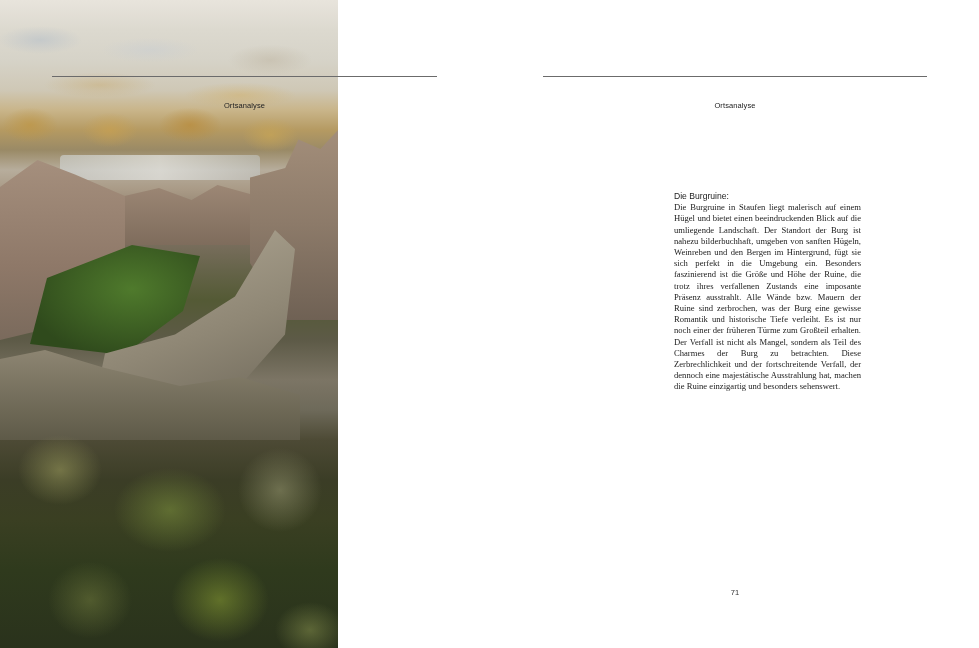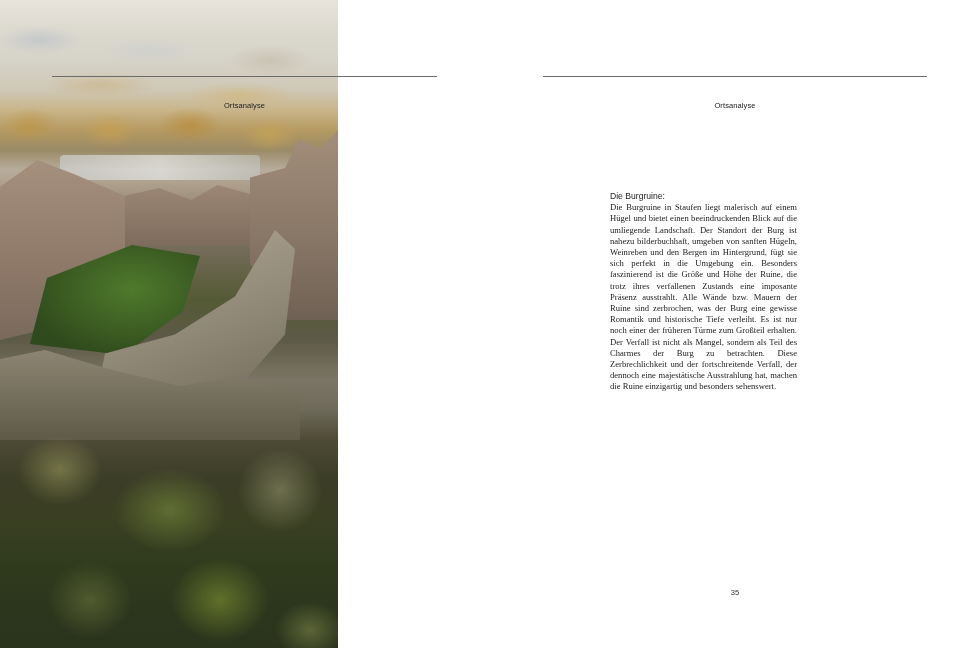--- a/index.html
+++ b/index.html
@@ -77,21 +77,21 @@
       letter-spacing: 0.1px; text-align: center; margin-top: 48px;
     }
     .header-left-label { left: 52px; width: 385px; }
     .header-right-label { left: 543px; width: 384px; }
     .header-rule { position: absolute; top: 76px; height: 1px; background: #6b6b6b; }
     .header-left-rule { left: 52px; width: 385px; }
     .header-right-rule { left: 543px; width: 384px; }
 
     
     .text-block {
-      position: absolute; left: 610px; top: 191px; width: 187px;
+      position: absolute; left: 674px; top: 191px; width: 187px;
       font-size: 8.6px; line-height: 11.2px; color: #1b1b1b;
     }
     .text-title { display: block; }
     .text-body { display: block; text-align: justify; hyphens: auto; font-family: Liberation Serif, serif; }
 
     .page-number {
       position: absolute; left: 715px; top: 588px; width: 40px; text-align: center;
       font-size: 7.5px; color: #333;
     }
   </style>
@@ -117,14 +117,14 @@
   <div class="header-rule header-left-rule"></div>
 
   <div class="header-label header-right-label">Ortsanalyse</div>
   <div class="header-rule header-right-rule"></div>
 
   <div class="text-block" lang="de">
     <span class="text-title">Die Burgruine:</span>
     <span class="text-body">Die Burgruine in Staufen liegt malerisch auf einem Hügel und bietet einen beeindruckenden Blick auf die umliegende Landschaft. Der Standort der Burg ist nahezu bilderbuchhaft, umgeben von sanften Hügeln, Weinreben und den Bergen im Hintergrund, fügt sie sich perfekt in die Umgebung ein. Besonders faszinierend ist die Größe und Höhe der Ruine, die trotz ihres verfallenen Zustands eine imposante Präsenz ausstrahlt. Alle Wände bzw. Mauern der Ruine sind zerbrochen, was der Burg eine gewisse Romantik und historische Tiefe verleiht. Es ist nur noch einer der früheren Türme zum Großteil erhalten. Der Verfall ist nicht als Mangel, sondern als Teil des Charmes der Burg zu betrachten. Diese Zerbrechlichkeit und der fortschreitende Verfall, der dennoch eine majestätische Ausstrahlung hat, machen die Ruine einzigartig und besonders sehenswert.</span>
   </div>
 
-  <div class="page-number">35</div>
+  <div class="page-number">71</div>
 </div>
 
 </body></html>

